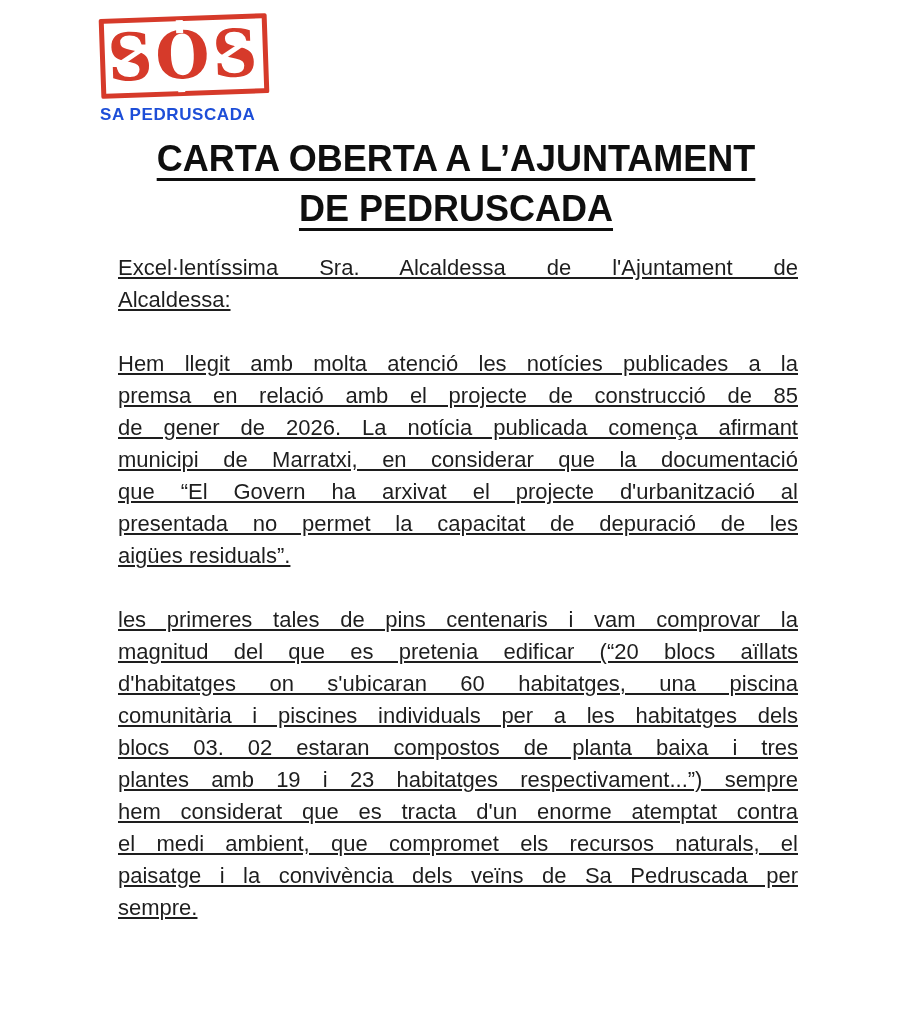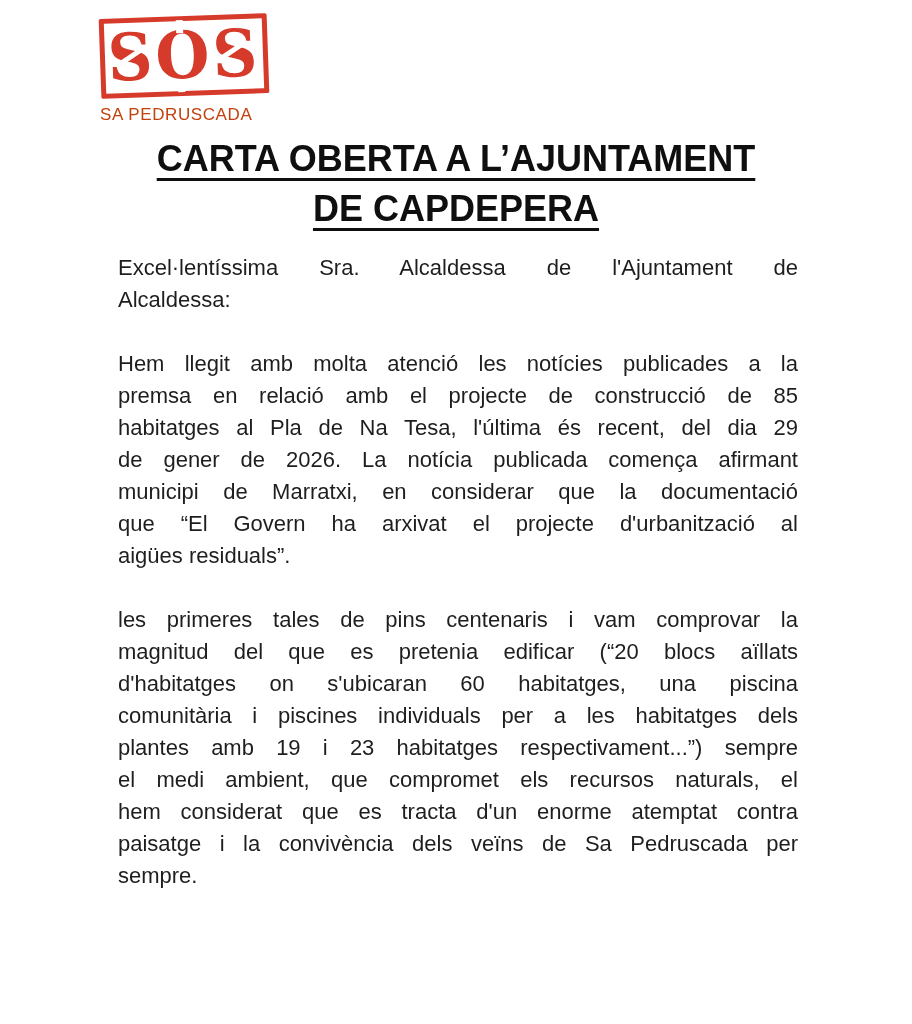--- a/index.html
+++ b/index.html
@@ -48,23 +48,23 @@
     position: absolute;
     background: #ffffff;
   }
   .cut-s1 { left: 14px;  top: 30px; width: 28px; height: 5px; transform: rotate(-32deg); }
   .cut-o-top { left: 72px; top: -1px; width: 7px; height: 13px; }
   .cut-o-bottom { left: 72px; bottom: -1px; width: 7px; height: 13px; }
   .cut-s2 { left: 112px; top: 30px; width: 28px; height: 5px; transform: rotate(-32deg); }
   .org-name {
     margin-top: 9px;
     font-size: 17px;
-    font-weight: 400;
+    font-weight: 700;
     letter-spacing: 0.6px;
-    color: #c2410c;
+    color: #1d4ed8;
     white-space: nowrap;
   }
 
   
   .title {
     position: absolute;
     top: 134px;
     left: 0;
     width: 912px;
     margin: 0;
@@ -83,20 +83,21 @@
   }
 
   
   .letter-body {
     position: absolute;
     top: 252px;
     left: 118px;
     width: 680px;
     color: #1e1e1e;
     font-size: 22px;
+    text-decoration: underline;
   }
   .para {
     margin: 0 0 32px 0;
     padding: 0;
   }
   .line {
     display: block;
     height: 32px;
     line-height: 32px;
     text-align: justify;
@@ -121,47 +122,48 @@
       <span class="stencil-cut cut-s1"></span>
       <span class="stencil-cut cut-o-top"></span>
       <span class="stencil-cut cut-o-bottom"></span>
       <span class="stencil-cut cut-s2"></span>
     </div>
     <div class="org-name">SA PEDRUSCADA</div>
   </div>
 
   <h1 class="title">
     <span class="title-line">CARTA OBERTA A L’AJUNTAMENT</span>
-    <span class="title-line">DE CAPDEPERA</span>
+    <span class="title-line">DE PEDRUSCADA</span>
   </h1>
 
   <div class="letter-body">
 
     <p class="para">
       <span class="line">Excel·lentíssima Sra. Alcaldessa de l'Ajuntament de</span>
       <span class="line final">Alcaldessa:</span>
     </p>
 
     <p class="para">
       <span class="line">Hem llegit amb molta atenció les notícies publicades a la</span>
       <span class="line">premsa en relació amb el projecte de construcció de 85</span>
-      <span class="line">habitatges al Pla de Na Tesa, l'última és recent, del dia 29</span>
       <span class="line">de gener de 2026. La notícia publicada comença afirmant</span>
       <span class="line">municipi de Marratxi, en considerar que la documentació</span>
       <span class="line">que “El Govern ha arxivat el projecte d'urbanització al</span>
+      <span class="line">presentada no permet la capacitat de depuració de les</span>
       <span class="line final">aigües residuals”.</span>
     </p>
 
     <p class="para">
       <span class="line">les primeres tales de pins centenaris i vam comprovar la</span>
       <span class="line">magnitud del que es pretenia edificar (“20 blocs aïllats</span>
       <span class="line">d'habitatges on s'ubicaran 60 habitatges, una piscina</span>
       <span class="line">comunitària i piscines individuals per a les habitatges dels</span>
+      <span class="line">blocs 03. 02 estaran compostos de planta baixa i tres</span>
       <span class="line">plantes amb 19 i 23 habitatges respectivament...”) sempre</span>
+      <span class="line">hem considerat que es tracta d'un enorme atemptat contra</span>
       <span class="line">el medi ambient, que compromet els recursos naturals, el</span>
-      <span class="line">hem considerat que es tracta d'un enorme atemptat contra</span>
       <span class="line">paisatge i la convivència dels veïns de Sa Pedruscada per</span>
       <span class="line final">sempre.</span>
     </p>
 
   </div>
 
 </div>
 
 </body></html>

